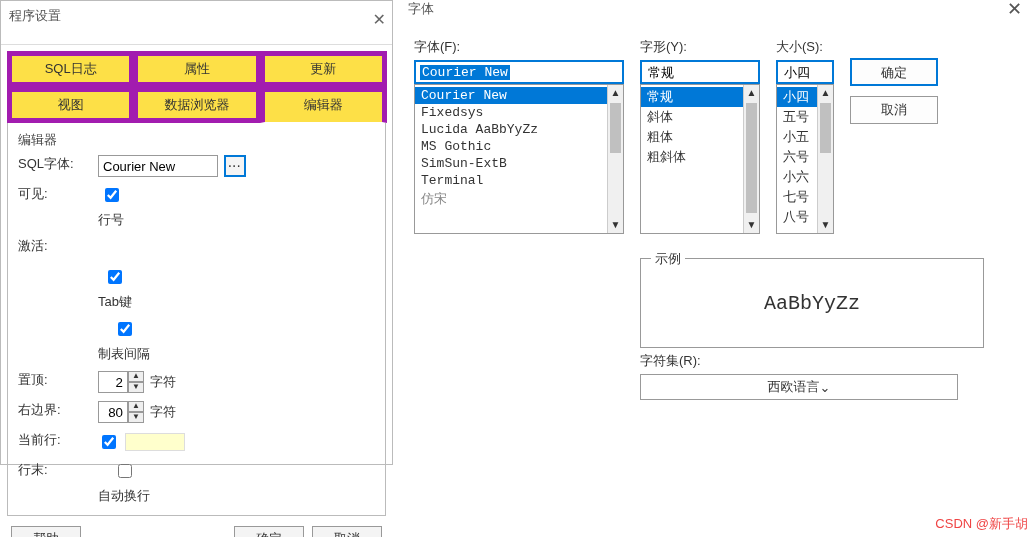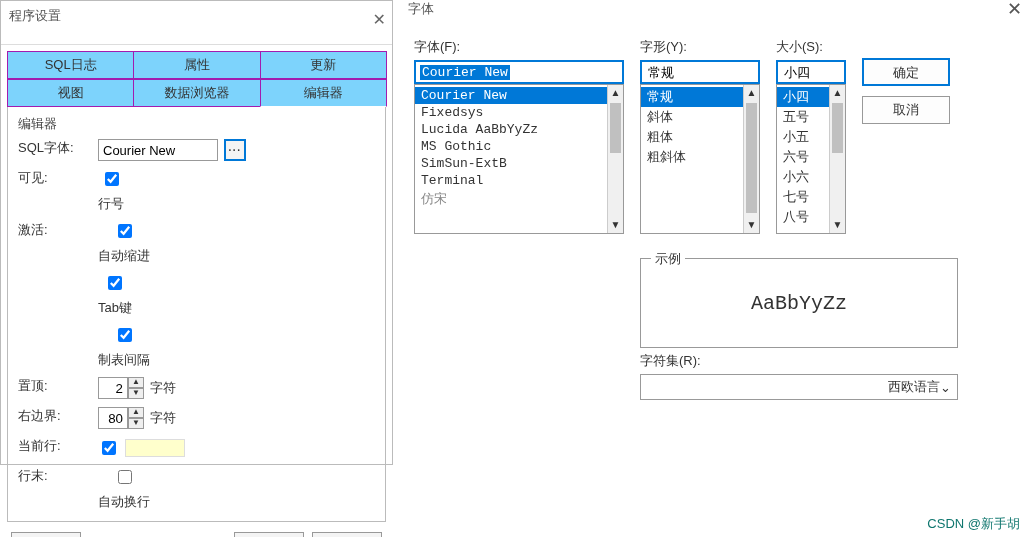--- a/index.html
+++ b/index.html
@@ -3,21 +3,21 @@
 <meta charset="utf-8">
 <style>
   * { box-sizing: border-box; font-family: "Microsoft YaHei", "SimSun", sans-serif; }
   body { margin: 0; background: #fff; width: 1028px; height: 537px; position: relative; font-size: 13px; color: #333; }
   .left-dialog { position: absolute; left: 0; top: 0; width: 393px; height: 465px; border: 1px solid #bbb; background: #fff; }
   .ld-title { position: relative; height: 44px; line-height: 30px; padding: 0 8px; color: #555; background: #fff; border-bottom: 1px solid #ddd; }
   .ld-title .close { position: absolute; right: 6px; top: 4px; font-size: 16px; color: #666; cursor: pointer; }
   .tab-row1, .tab-row2 { display: flex; }
   .tab-row1 { margin: 6px 6px 0 6px; }
   .tab-row2 { margin: 0 6px; }
-  .tab { border: 1px solid #a21caf; padding: 4px 8px; text-align: center; cursor: pointer; background: #7dd3fc; margin-right: -1px; flex: 1; }
+  .tab { border: 5px solid #a21caf; padding: 4px 8px; text-align: center; cursor: pointer; background: #fde047; margin-right: -1px; flex: 1; }
   .tab.active { border-bottom: 1px solid #fff; position: relative; }
   .ld-body { margin: 0 6px; border: 1px solid #bbb; border-top: none; padding: 8px 10px 2px 10px; }
   .group-label { margin: 0 0 6px 0; color: #444; }
   .row { display: flex; margin-bottom: 8px; min-height: 22px; }
   .row-label { width: 80px; color: #333; }
   .row-controls { flex: 1; display: flex; align-items: center; gap: 6px; }
   input[type=text].tb { border: 1px solid #999; padding: 2px 4px; font-size: 13px; height: 22px; }
   .tb.sel { border: 2px solid #0078d7; }
   .browse-btn { width: 22px; height: 22px; border: 2px solid #0078d7; background: #f4f4f4; display: flex; align-items: center; justify-content: center; cursor: pointer; font-weight: bold; letter-spacing: 1px; font-size: 10px; }
   label.cb { display: flex; align-items: center; gap: 6px; cursor: pointer; flex-direction: column; }
@@ -31,45 +31,45 @@
   .ld-buttons .btn { width: 70px; height: 26px; border: 1px solid #999; background: #f4f4f4; line-height: 24px; text-align: center; cursor: pointer; }
   .ld-buttons .spacer { flex: 1; }
 
   .right-dialog { position: absolute; left: 400px; top: 0; width: 628px; height: 480px; background: #fff; }
   .rd-title { height: 28px; line-height: 18px; padding: 0 8px; color: #555; position: relative; }
   .rd-title .close { position: absolute; right: 6px; top: 0; font-size: 18px; cursor: pointer; }
   .rd-body { padding: 10px 14px; }
   .cols { display: flex; gap: 16px; align-items: flex-start; }
   .col1 { width: 210px; }
   .col2 { width: 120px; }
-  .col3 { width: 70px; }
+  .col3 { width: 58px; }
   .col4 { width: 100px; }
   .col-label { margin-bottom: 4px; }
   .selinput { border: 2px solid #0078d7; height: 24px; padding: 2px 4px; background: #fff; }
   .selinput .seltext { background: #0078d7; color: #fff; display: inline-block; padding: 0 2px; font-family: "Courier New", monospace; }
   .selinput.plain .seltext { background: transparent; color: #000; }
   .selinput.cn .seltext { font-family: inherit; }
   .listbox { border: 1px solid #999; height: 150px; overflow: hidden; position: relative; }
   .listbox .scroll { position: absolute; right: 0; top: 0; bottom: 0; width: 16px; background: #f0f0f0; border-left: 1px solid #ccc; }
   .listbox .scroll .arrow { height: 16px; text-align: center; font-size: 10px; line-height: 16px; cursor: pointer; }
   .listbox .scroll .thumb { position: absolute; left: 2px; right: 2px; background: #c0c0c0; }
   .listbox ul { list-style: none; margin: 0; padding: 2px 0; margin-right: 16px; }
   .listbox li { padding: 1px 6px; cursor: pointer; }
   .listbox li.selected { background: #0078d7; color: #fff; }
   .listbox.fontlist li { font-family: "Courier New", monospace; }
   .listbox.fontlist li.dim { color: #888; font-family: "SimSun"; }
   .sidebtn { width: 88px; height: 28px; border: 1px solid #999; background: #fdfdfd; line-height: 26px; text-align: center; cursor: pointer; margin-bottom: 10px; }
   .sidebtn.primary { border: 2px solid #0078d7; }
-  .sample-wrap { margin-left: 226px; margin-top: 24px; width: 318px; }
+  .sample-wrap { margin-left: 226px; margin-top: 24px; width: 344px; }
   .sample-box { border: 1px solid #999; height: 90px; position: relative; }
   .sample-lbl { position: absolute; top: -9px; left: 10px; background: #fff; padding: 0 4px; }
   .sample-text { text-align: center; line-height: 90px; font-family: "Courier New", monospace; font-size: 20px; }
   .cs-wrap { margin-left: 226px; margin-top: 4px; width: 318px; }
-  .cs-select { border: 1px solid #999; height: 26px; display: flex; align-items: center; justify-content: flex-end; padding: 0 6px; cursor: pointer; }
-  .watermark { position: absolute; right: 8px; bottom: 4px; color: #0f766e; font-size: 13px; }
+  .cs-select { border: 1px solid #999; height: 26px; display: flex; align-items: center; justify-content: center; padding: 0 6px; cursor: pointer; }
+  .watermark { position: absolute; right: 0; bottom: 4px; color: #ef4444; font-size: 13px; }
 </style>
 </head>
 <body>
 
 <div class="left-dialog">
   <div class="ld-title">
     <span>程序设置</span>
     <span class="close">✕</span>
   </div>
   <div class="tab-row1">
@@ -98,26 +98,20 @@
       <div class="row-controls">
         <label class="cb">
             <input type="checkbox" checked="" style="">
             <span>行号</span>
           </label>
       </div>
     </div>
 
     <div class="row">
       <div class="row-label">激活:</div>
-      <div class="row-controls">
-        <label class="cb">
-            <input type="checkbox" checked="" style="">
-            <span>自动缩进</span>
-          </label>
-      </div>
     </div>
     <div class="row">
       <div class="row-label"></div>
       <div class="row-controls">
         <label class="cb">
             <input type="checkbox" checked="" style="">
             <span>Tab键</span>
           </label>
       </div>
     </div>

